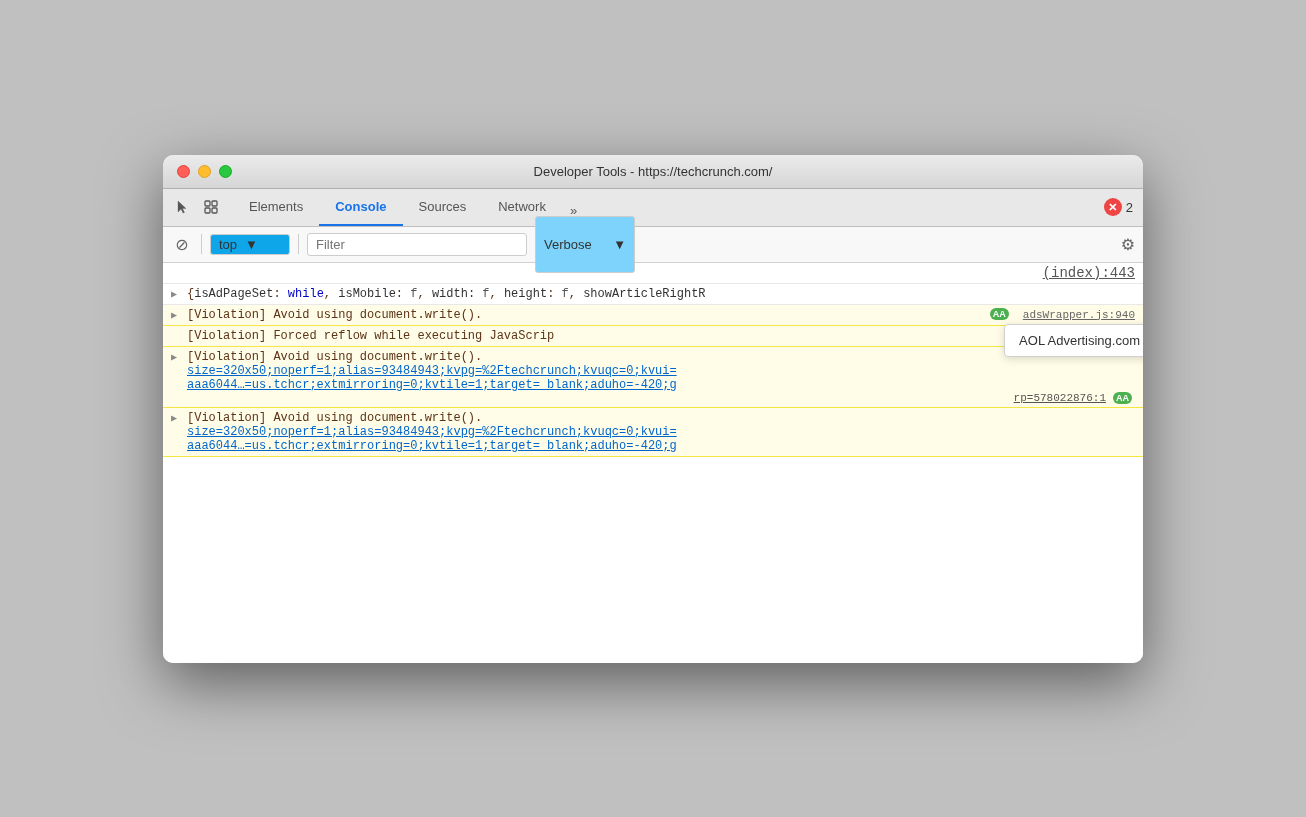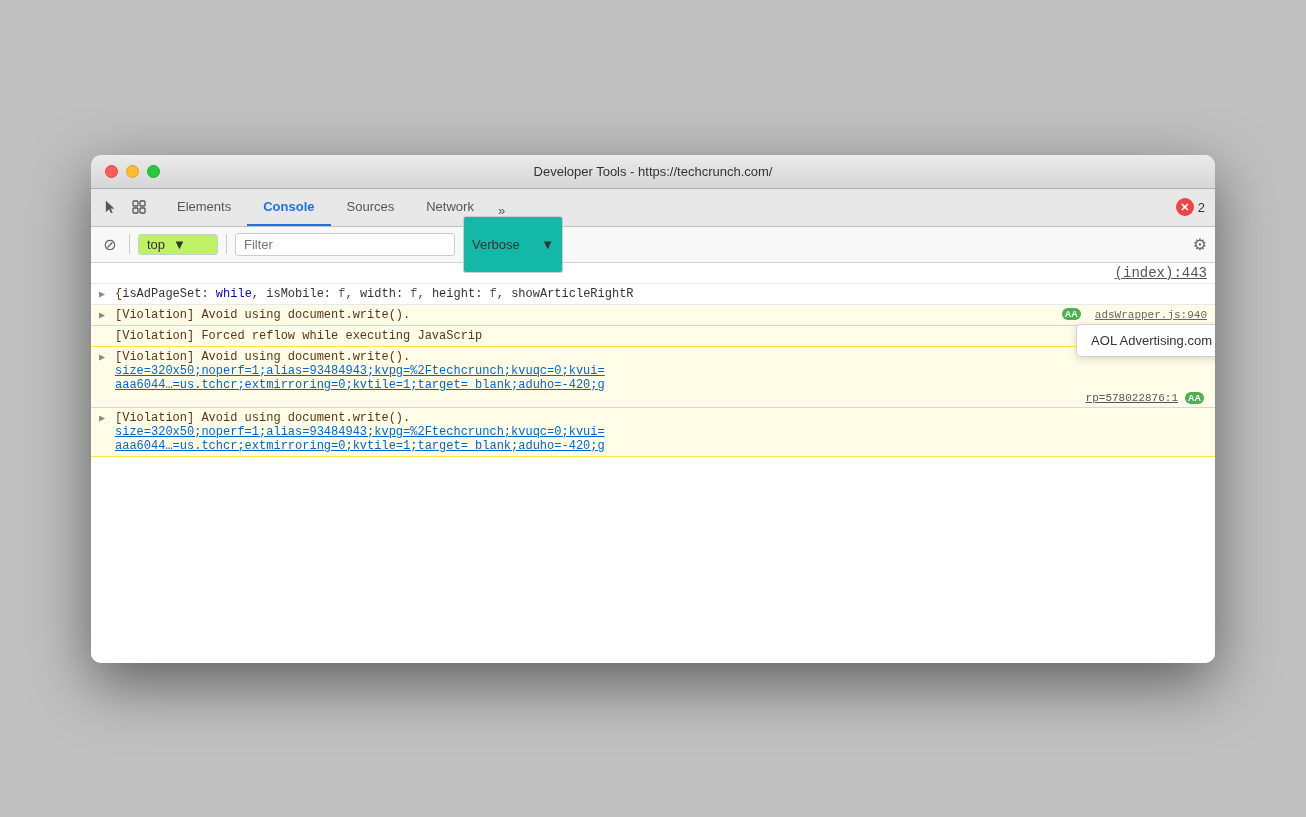--- a/index.html
+++ b/index.html
@@ -6,21 +6,21 @@
     body {
       background: #c0c0c0;
       display: flex;
       align-items: center;
       justify-content: center;
       min-height: 100vh;
       font-family: -apple-system, BlinkMacSystemFont, 'Helvetica Neue', Arial, sans-serif;
     }
 
     .window {
-      width: 1124px;
+      width: 980px;
       background: #f0f0f0;
       border-radius: 10px;
       box-shadow: 0 20px 60px rgba(0,0,0,0.5);
       overflow: hidden;
     }
 
     
     .title-bar {
       background: linear-gradient(to bottom, #ebebeb, #d6d6d6);
       padding: 10px 14px;
@@ -156,21 +156,21 @@
     .divider-v {
       width: 1px;
       height: 20px;
       background: #ccc;
     }
     .context-selector {
       display: flex;
       align-items: center;
       gap: 4px;
       padding: 2px 8px;
-      background: #bef264;
+      background: #0ea5e9;
       border: 1px solid #ccc;
       border-radius: 3px;
       cursor: pointer;
       font-size: 13px;
       color: #333;
       min-width: 80px;
     }
     .filter-input {
       flex: 1;
       padding: 3px 8px;
@@ -179,21 +179,21 @@
       font-size: 13px;
       color: #999;
       background: white;
       max-width: 220px;
     }
     .verbose-selector {
       display: flex;
       align-items: center;
       gap: 4px;
       padding: 20px 8px;
-      background: #14b8a6;
+      background: #7dd3fc;
       border: 1px solid #ccc;
       border-radius: 3px;
       cursor: pointer;
       font-size: 13px;
       color: #333;
       min-width: 100px;
     }
     .gear-icon {
       margin-left: auto;
       font-size: 16px;

